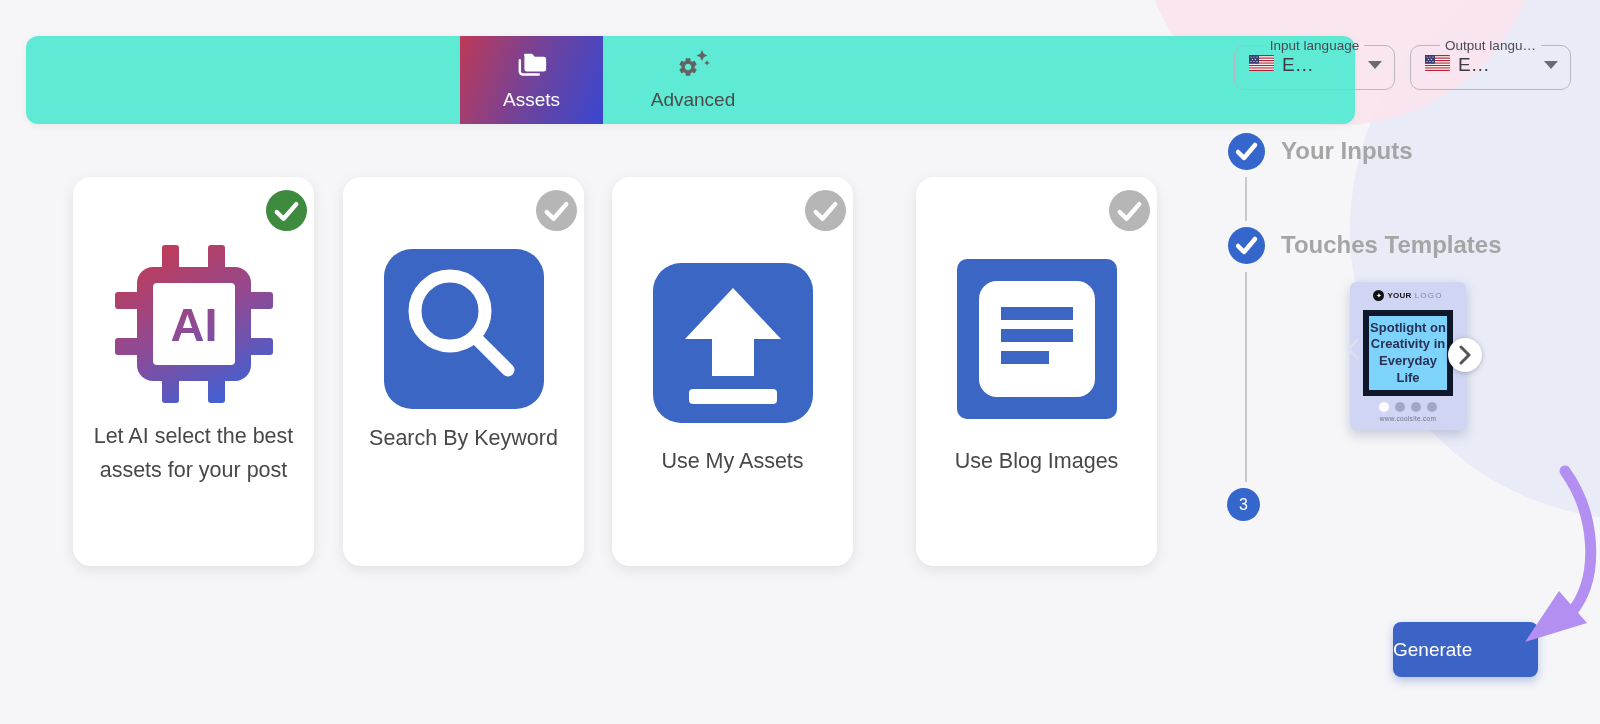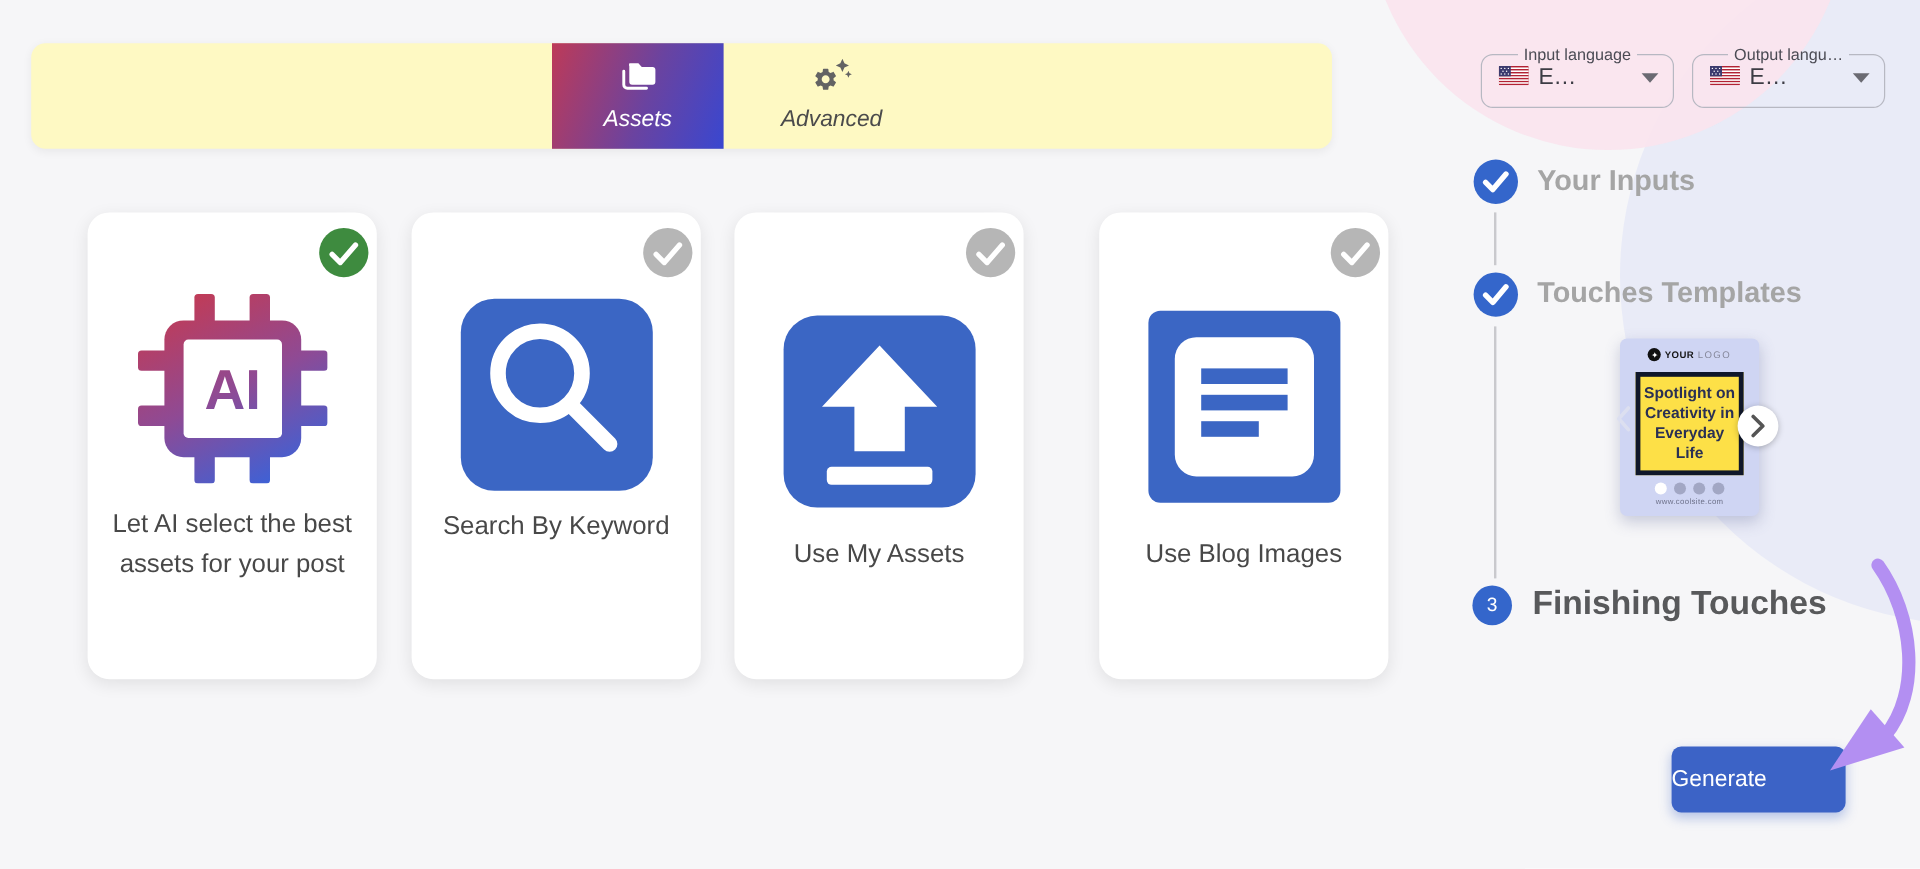--- a/index.html
+++ b/index.html
@@ -6,22 +6,22 @@
   html,body { background:#fff; }
   .page {
     position:relative; width:1600px; height:724px; overflow:hidden;
     background:#f6f6f8; font-family:"Liberation Sans", sans-serif;
   }
   .blob { position:absolute; border-radius:50%; }
   .blob-lavender { left:1350px; top:-60px; width:580px; height:580px; background:#e9ebf7; }
   .blob-pink { left:1140px; top:-275px; width:400px; height:400px; background:rgba(250,228,238,.92); }
 
   
-  .topbar { position:absolute; left:26px; top:36px; width:1084px; height:88px;
-    background:#fef9c3; border-radius:12px; box-shadow:0 2px 8px rgba(0,0,0,.06);font-style:italic; }
+  .topbar { position:absolute; left:26px; top:36px; width:1329px; height:88px;
+    background:#5eead4; border-radius:12px; box-shadow:0 2px 8px rgba(0,0,0,.06); }
   .tab { position:absolute; top:0; height:88px; display:flex; flex-direction:column;
     align-items:center; justify-content:center; gap:5px; cursor:pointer; }
   .tab-assets { left:434px; width:143px; color:#fff;
     background:linear-gradient(110deg,#bd3a58 0%,#6a43a0 55%,#3947d0 100%); }
   .tab-advanced { left:577px; width:140px; color:#4b4b4b;margin-left:20px; }
   .tab-label { font-size:19px; }
 
   
   .card { position:absolute; top:177px; width:241px; height:389px; background:#fff;
     border-radius:18px; box-shadow:0 4px 14px rgba(0,0,0,.09); cursor:pointer; }
@@ -65,21 +65,21 @@
   
   .preview { position:absolute; left:1350px; top:282px; width:116px; height:148px;
     background:#cfd5f3; border-radius:6px; box-shadow:0 5px 12px rgba(90,100,150,.3); }
   .logo-row { position:absolute; top:8px; left:0; right:0; display:flex;
     align-items:center; justify-content:center; gap:3px; }
   .logo-dot { width:11px; height:11px; border-radius:50%; background:#111;
     color:#fff; font-size:7px; display:flex; align-items:center; justify-content:center; }
   .logo-word { font-size:8px; font-weight:800; color:#151515; letter-spacing:.3px; }
   .logo-word2 { font-size:8px; font-weight:400; color:#85879a; letter-spacing:1.2px; }
   .preview-box { position:absolute; left:13px; right:13px; top:28px; height:86px;
-    background:#fde047; border:4px solid #0f172a; display:flex; flex-direction:column;
+    background:#7dd3fc; border:6px solid #0f172a; display:flex; flex-direction:column;
     justify-content:center; text-align:center; font-size:13px; font-weight:700;
     color:#2a3054; line-height:1.28; overflow:hidden; }
   .pv-dots { position:absolute; top:120px; left:0; right:0; display:flex;
     justify-content:center; gap:6px; }
   .pv-dot { width:10px; height:10px; border-radius:50%; background:#a2a7c4; cursor:pointer; }
   .pv-dot.active { background:#fff; }
   .pv-url { position:absolute; top:133px; left:0; right:0; text-align:center;
     font-size:6.5px; color:#6d7189; letter-spacing:.3px; }
   .chev-left { position:absolute; left:-4px; top:56px; cursor:pointer; }
   .chev-circle { position:absolute; left:98px; top:56px; width:34px; height:34px;
@@ -314,21 +314,20 @@
     <span class="chev-circle">
       <svg width="12" height="20" viewBox="0 0 12 20">
           <polyline points="2,2 10,10 2,18" fill="none" stroke="#555" stroke-width="3" stroke-linecap="round" stroke-linejoin="round"></polyline>
         </svg>
     </span>
   </div>
 
   <div class="step-circle step3-circle">
     <span>3</span>
   </div>
-  <div class="step-label step3-label">Finishing Touches</div>
 
   <div class="btn-generate">
     <span>Generate</span>
   </div>
 
   <svg class="arrow-svg" width="95" height="190" viewBox="0 0 95 190">
     <path d="M60,6 C90,48 96,112 66,148" fill="none" stroke="#b38ff2" stroke-width="11" stroke-linecap="round"></path>
     <polygon points="20,177 54,126 82,158" fill="#b38ff2"></polygon>
   </svg>
 

